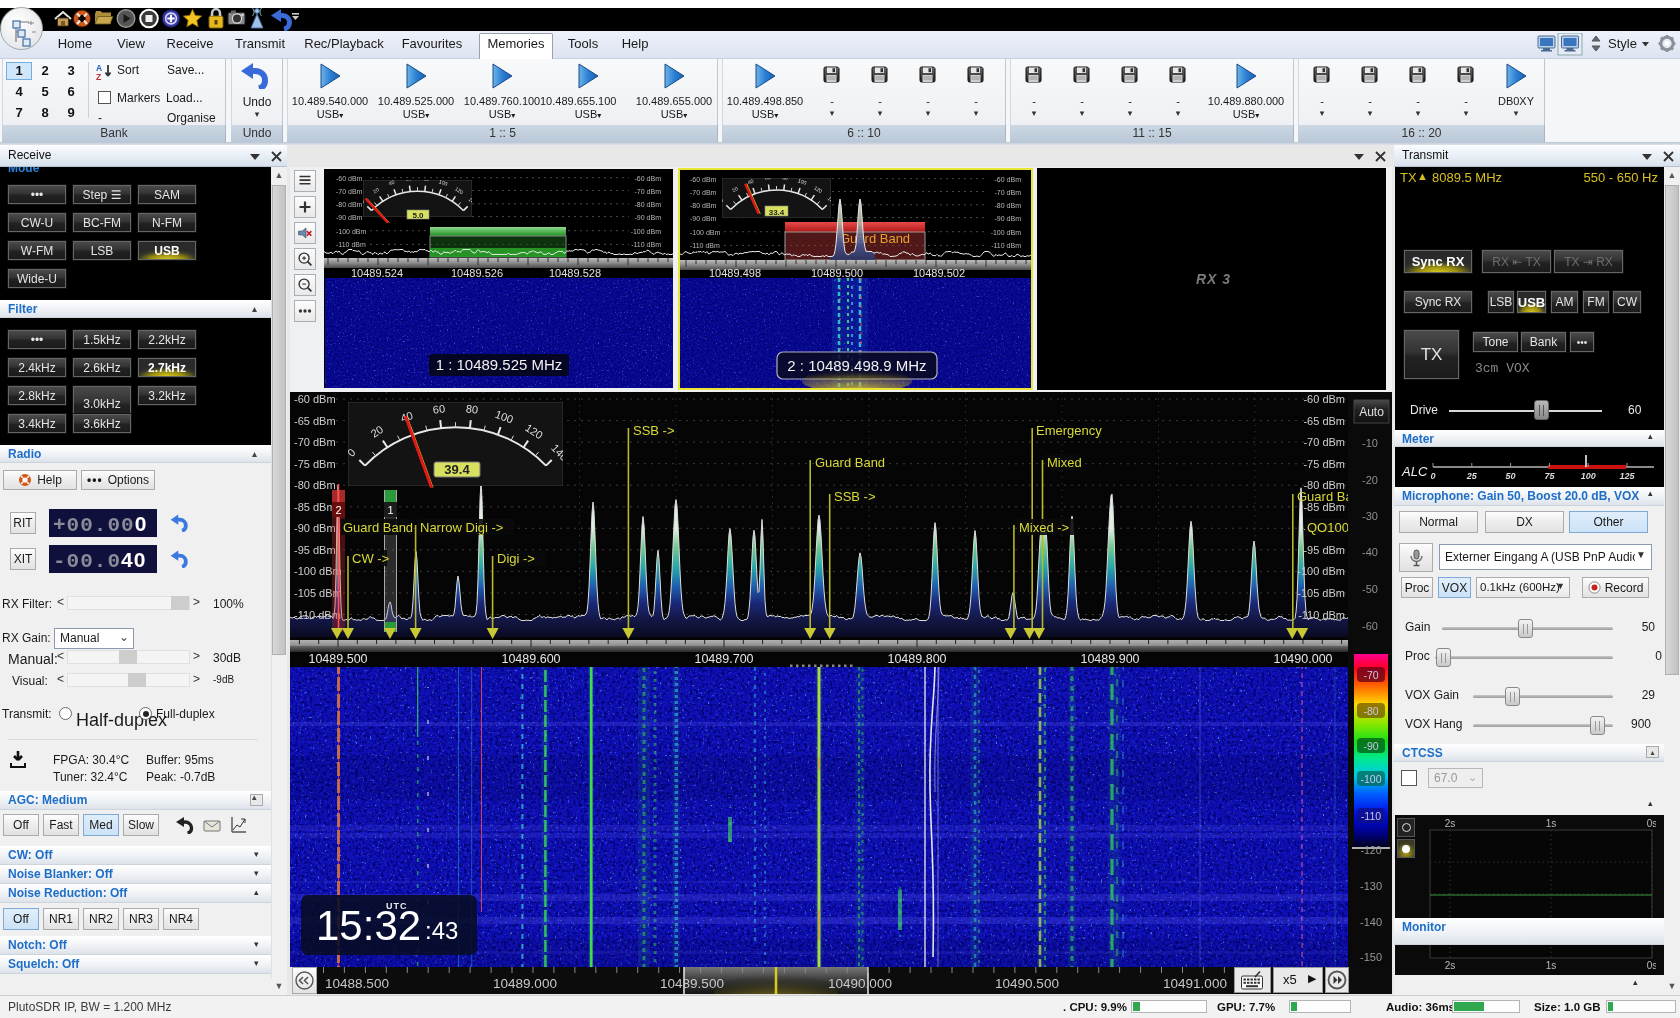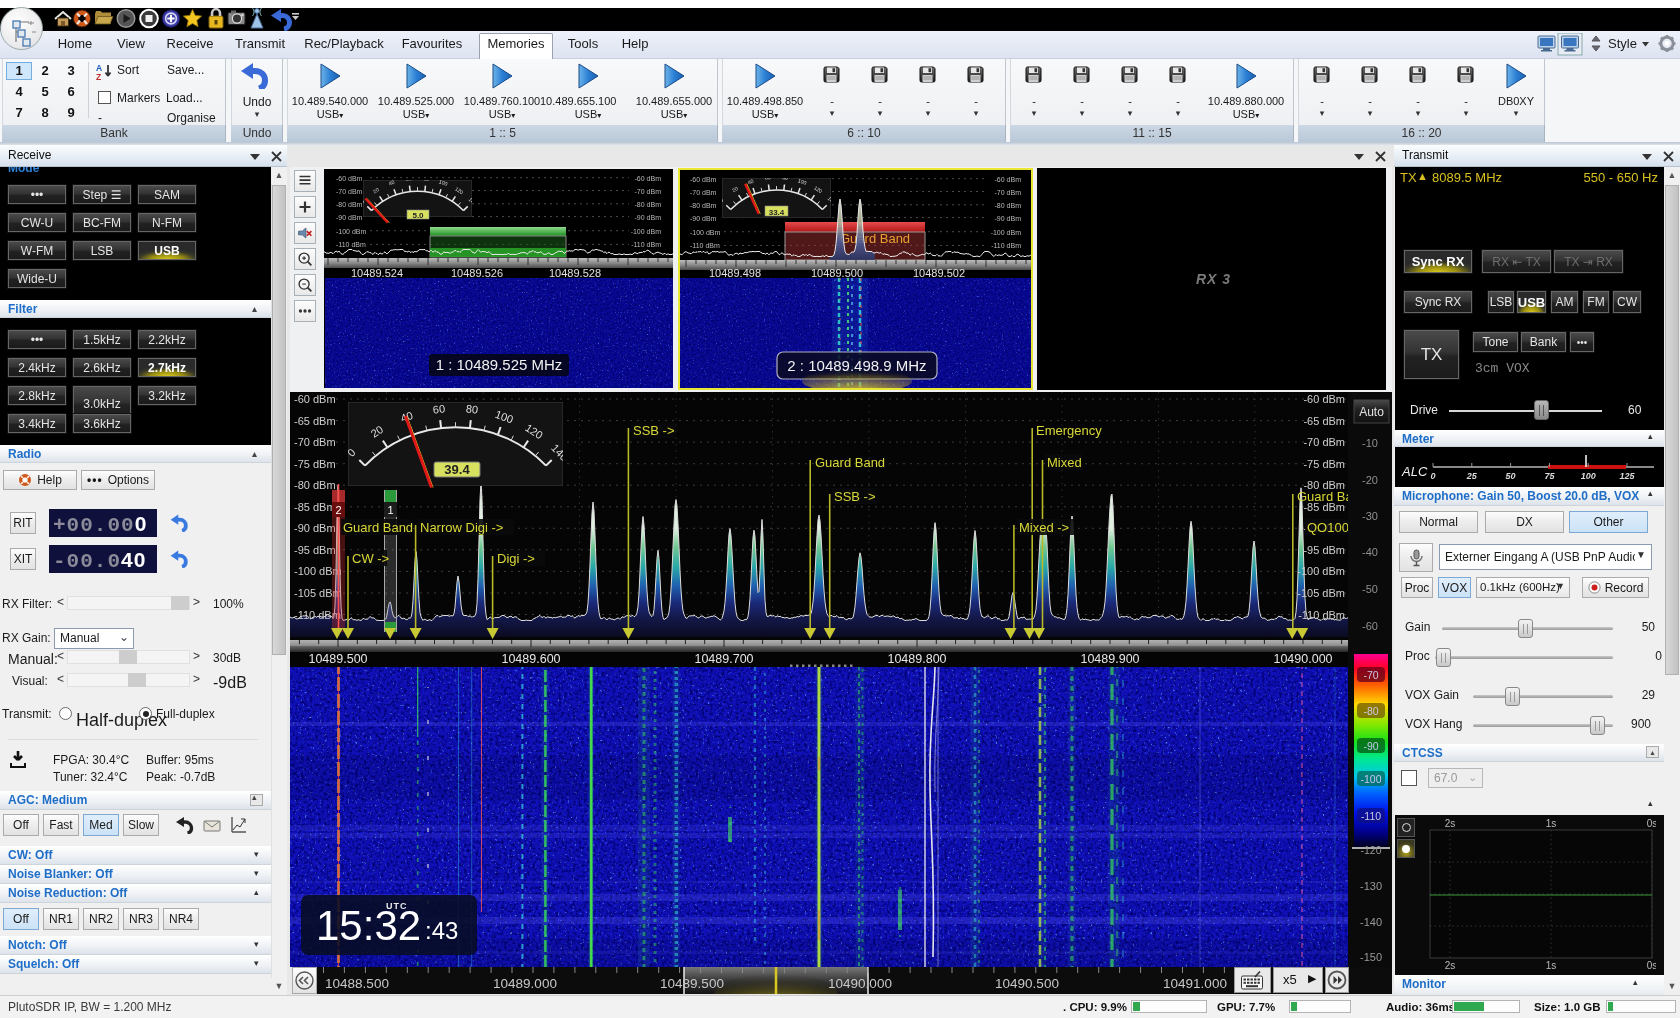--- a/index.html
+++ b/index.html
@@ -522,21 +522,21 @@
     <div class="txt" style="left:57px;top:649px;font-size:12px;color:#333;">&lt;</div>
     <div class="txt" style="left:193px;top:649px;font-size:12px;color:#333;">&gt;</div>
     <div class="abs" style="left:67px;top:650px;width:123px;height:14px;background:#f4f4f4;border:1px solid #e0e0e0;"></div>
     <div class="abs" style="left:119px;top:650px;width:18px;height:14px;background:#cdcdcd;"></div>
     <div class="txt" style="left:213px;top:651px;font-size:12px;color:#1a1a1a;">30dB</div>
     <div class="txt" style="left:12px;top:674px;font-size:12px;color:#1a1a1a;">Visual:</div>
     <div class="txt" style="left:57px;top:672px;font-size:12px;color:#333;">&lt;</div>
     <div class="txt" style="left:193px;top:672px;font-size:12px;color:#333;">&gt;</div>
     <div class="abs" style="left:67px;top:673px;width:123px;height:14px;background:#f4f4f4;border:1px solid #e0e0e0;"></div>
     <div class="abs" style="left:128px;top:673px;width:18px;height:14px;background:#cdcdcd;"></div>
-    <div class="txt" style="left:213px;top:674px;font-size:16px;color:#1a1a1a;text-align:center;">-9dB</div>
+    <div class="txt" style="left:213px;top:674px;font-size:10px;color:#1a1a1a;text-align:center;">-9dB</div>
     <div class="txt" style="left:2px;top:707px;font-size:12px;color:#1a1a1a;">Transmit:</div>
     <div class="abs" style="left:59px;top:707px;width:13px;height:13px;background:#fff;border:1px solid #6a6a6a;border-radius:50%;"></div>
     <div class="txt" style="left:76px;top:710px;font-size:18px;color:#1a1a1a;">Half-duplex</div>
     <div class="abs" style="left:139px;top:707px;width:13px;height:13px;background:#fff;border:1px solid #6a6a6a;border-radius:50%;"></div>
     <div class="abs" style="left:142.5px;top:710.5px;width:6px;height:6px;background:#222;border-radius:50%;"></div>
     <div class="txt" style="left:156px;top:707px;font-size:12px;color:#1a1a1a;">Full-duplex</div>
     <div class="abs" style="left:8px;top:739px;width:250px;height:1px;background:#dcdcdc;"></div>
     <svg class="abs" style="left:10px;top:751px;width:16px;height:18px" viewBox="0 0 16 18">
       <path d="M8 0 L8 9 M8 9 L4 5 M8 9 L12 5" stroke="#111" stroke-width="2.6" fill="none"></path>
       <path d="M1 12 L1 16 L15 16 L15 12" stroke="#111" stroke-width="2" fill="none"></path>
@@ -714,21 +714,21 @@
       <text x="123" y="151" font-size="10" fill="#bbb" text-anchor="middle">1s</text>
       <line x1="123" y1="12" x2="123" y2="140" stroke="#333" stroke-dasharray="1.5 3"></line>
       <text x="224" y="9" font-size="10" fill="#bbb" text-anchor="middle">0s</text>
       <text x="224" y="151" font-size="10" fill="#bbb" text-anchor="middle">0s</text>
       <line x1="224" y1="12" x2="224" y2="140" stroke="#333" stroke-dasharray="1.5 3"></line>
       <line x1="2" y1="44" x2="224" y2="44" stroke="#333" stroke-dasharray="1.5 3"></line>
       <line x1="2" y1="76" x2="224" y2="76" stroke="#333" stroke-dasharray="1.5 3"></line>
       <line x1="2" y1="108" x2="224" y2="108" stroke="#333" stroke-dasharray="1.5 3"></line>
       <line x1="2" y1="77" x2="224" y2="77" stroke="#3a9a3a" stroke-width="1.2"></line>
     </svg>
-    <div class="schead" style="left:1394px;top:975px;width:270px;height:27px;">Monitor</div>
+    <div class="schead" style="left:1394px;top:918px;width:270px;height:27px;">Monitor</div>
     <div class="txt" style="left:1633px;top:977px;font-size:9px;color:#333;">▴</div>
     <div class="abs" style="left:1664px;top:167px;width:16px;height:828px;background:#f0f0f0;"></div>
     <div class="abs" style="left:1664px;top:167px;width:16px;height:17px;background:#f0f0f0;">
       <div style="text-align:center;font-size:9px;color:#555;line-height:16px;">▲</div>
     </div>
     <div class="abs" style="left:1665px;top:185px;width:14px;height:490px;background:linear-gradient(90deg,#d8d8d8,#c2c2c2);border:1px solid #b0b0b0;"></div>
     <div class="abs" style="left:1664px;top:978px;width:16px;height:17px;background:#f0f0f0;">
       <div style="text-align:center;font-size:9px;color:#555;line-height:16px;">▼</div>
     </div>
     <svg class="abs" style="left:1352px;top:151px;width:36px;height:12px" viewBox="0 0 36 12">

